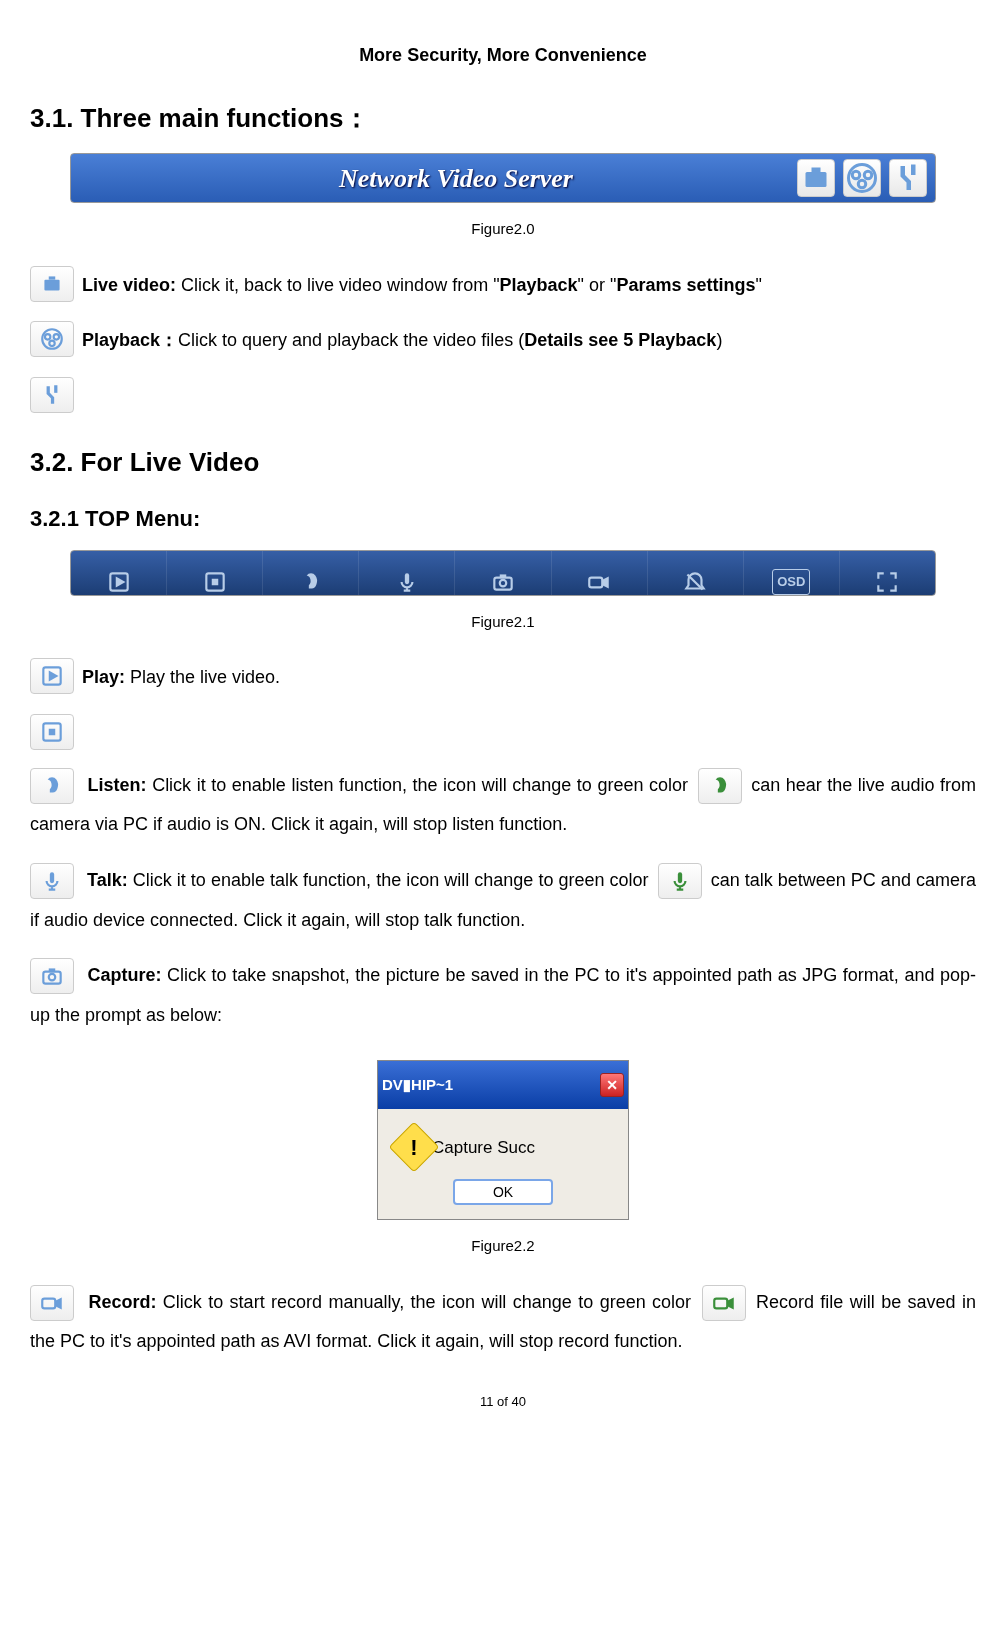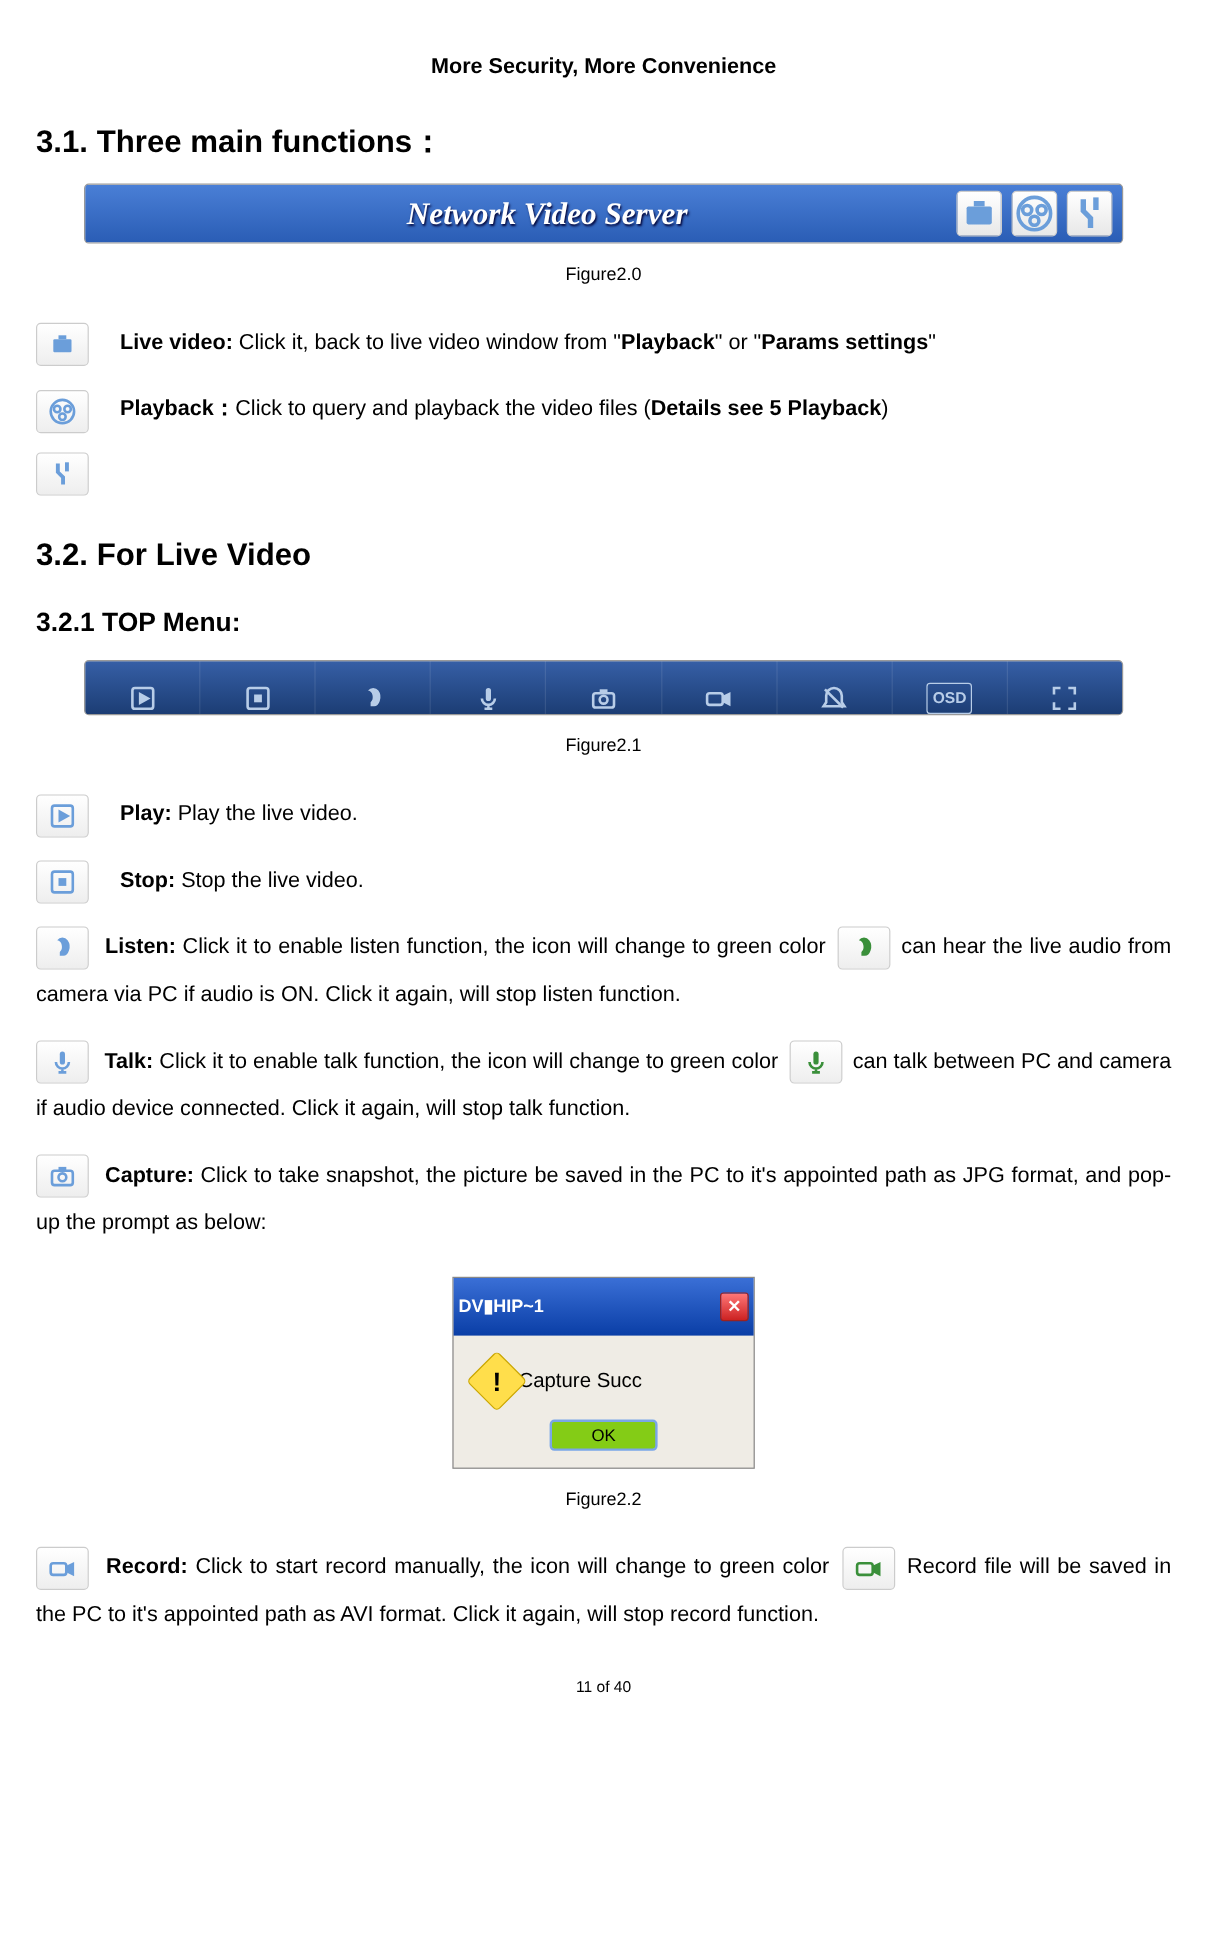--- a/index.html
+++ b/index.html
@@ -67,25 +67,24 @@
     justify-content: center;
     font-size: 18px;
   }
   .caption {
     text-align: center;
     font-size: 15px;
     margin: 15px 0 25px 0;
   }
   .desc-line {
     display: flex;
-    align-items: flex-end;
+    align-items: flex-start;
     flex-wrap: wrap;
     margin: 16px 0;
     line-height: 2.2;
-    gap: 18px;
   }
   .icon-box {
     width: 42px;
     height: 34px;
     border: 1px solid #ccc;
     border-radius: 4px;
     background: linear-gradient(#fff, #eee);
     display: inline-flex;
     align-items: center;
     justify-content: center;
@@ -202,23 +201,23 @@
     font-size: 22px;
     color: #000;
   }
   .dialog-msg { font-size: 17px; }
   .dialog-foot {
     display: flex;
     justify-content: center;
     padding: 6px 0 14px 0;
   }
   .ok-btn {
-    width: 90px;
+    width: 100px;
     height: 26px;
-    background: #84cc16;
+    background: #ffffff;
     border: 2px solid #7aa6e8;
     border-radius: 4px;
     font-size: 14px;
   }
   .page-num {
     text-align: center;
     font-size: 13px;
     margin-top: 30px;
   }
   .blue-fill { fill: #6b9eda; }
@@ -366,21 +365,20 @@
   <span><b>Play:</b><span> Play the live video.</span></span>
 </div>
 
 <div class="desc-line">
   <span class="icon-box">
     <svg viewBox="0 0 24 24">
         <rect class="blue-stroke" x="4" y="4" width="16" height="16" rx="2"></rect>
         <rect class="blue-fill" x="9" y="9" width="6" height="6"></rect>
       </svg>
   </span>
-  <span><b>Stop:</b><span> Stop the live video.</span></span>
 </div>
 
 <div class="inline-wrap">
   <span class="icon-box">
     <svg viewBox="0 0 24 24">
         <path class="blue-fill" d="M8 6 a5 5 0 0 1 8 0 a5 7 0 0 1 -4 12 l-2 0 l0 -3 a4 5 0 0 0 -2 -9"></path>
       </svg>
   </span>
   <b>Listen:</b><span> Click it to enable listen function, the icon will change to green color</span>
   <span class="icon-inline">

